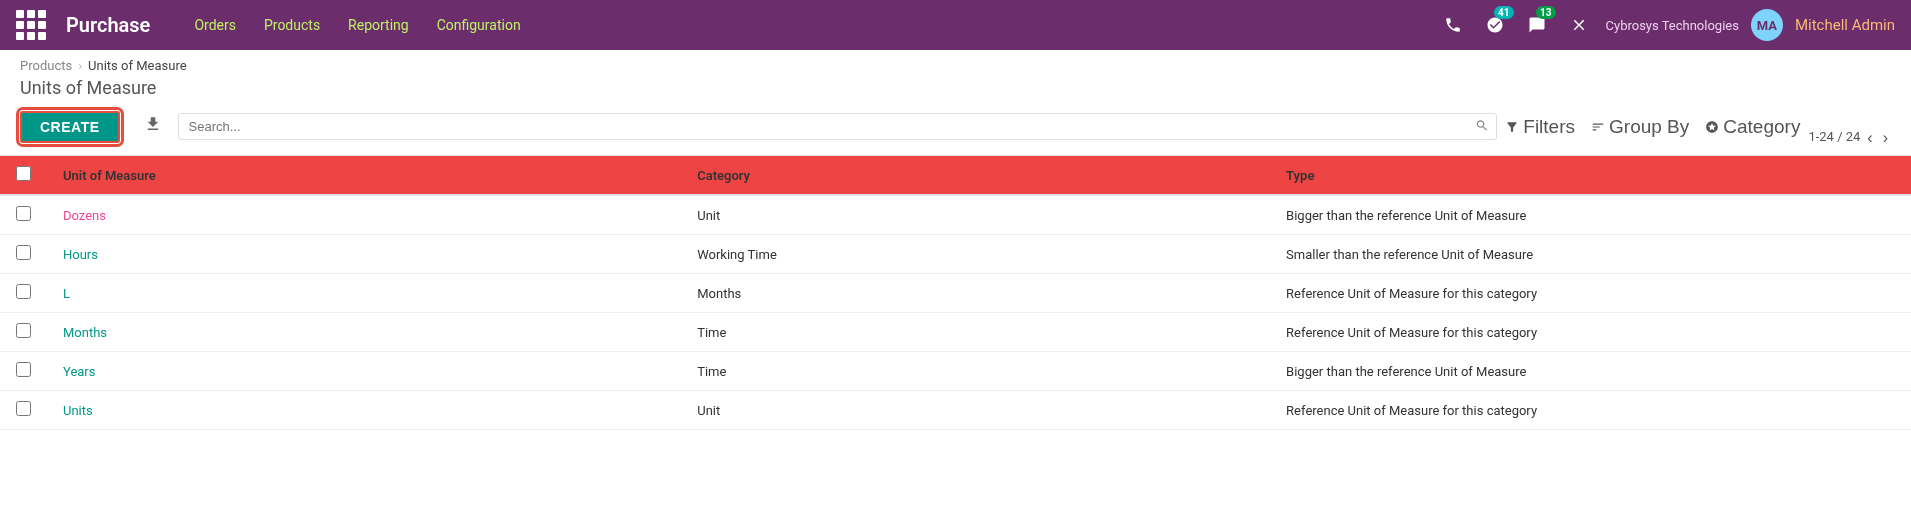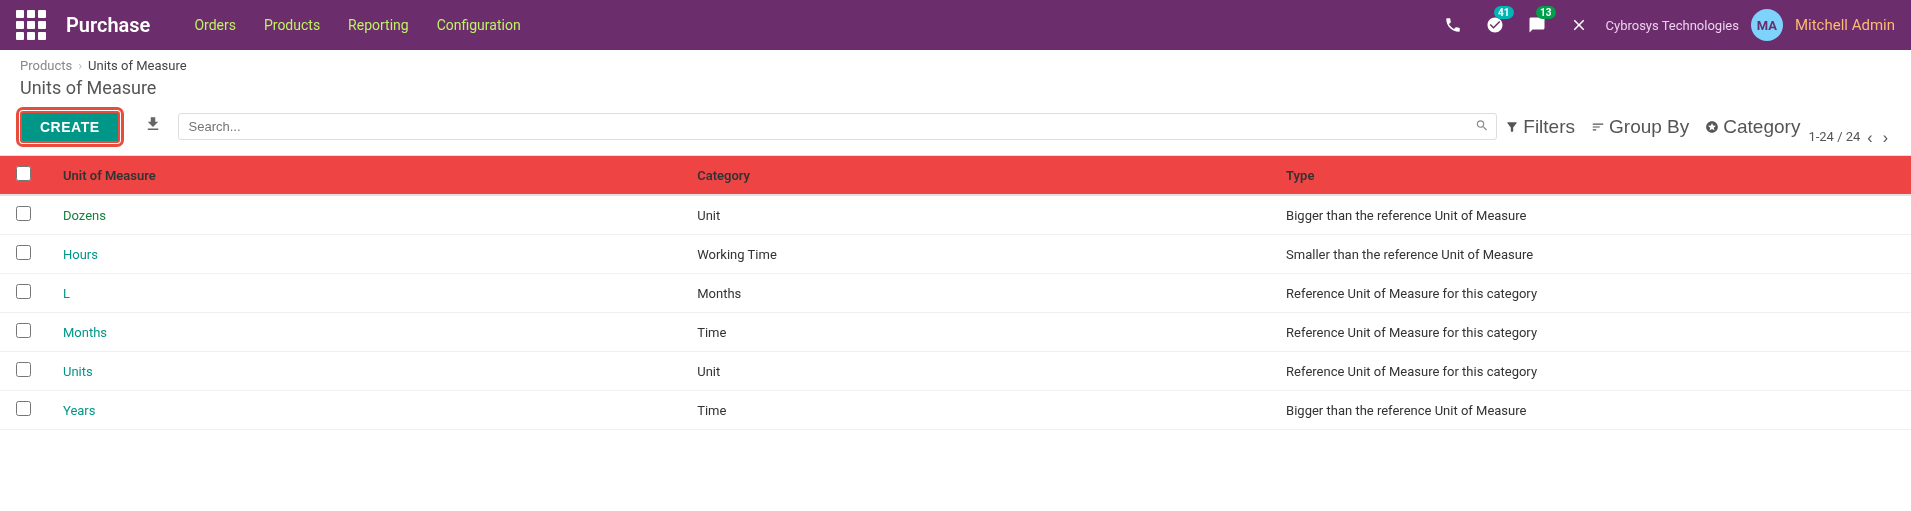--- a/index.html
+++ b/index.html
@@ -364,21 +364,21 @@
         <th class="col-uom">Unit of Measure</th>
         <th class="col-category">Category</th>
         <th class="col-type">Type</th>
       </tr>
     </thead>
     <tbody id="table-body">
         <tr>
       <td class="col-checkbox">
         <input type="checkbox" class="row-checkbox" style="">
       </td>
-      <td class="col-uom" style="color:#15803d; cursor:pointer;">Dozens</td>
+      <td class="col-uom" style="color:#ec4899; cursor:pointer;">Dozens</td>
       <td class="col-category">Unit</td>
       <td class="col-type">Bigger than the reference Unit of Measure</td>
     </tr>
         <tr>
       <td class="col-checkbox">
         <input type="checkbox" class="row-checkbox" style="">
       </td>
       <td class="col-uom" style="color:#009688; cursor:pointer;">Hours</td>
       <td class="col-category">Working Time</td>
       <td class="col-type">Smaller than the reference Unit of Measure</td>
@@ -396,27 +396,27 @@
         <input type="checkbox" class="row-checkbox" style="">
       </td>
       <td class="col-uom" style="color:#009688; cursor:pointer;">Months</td>
       <td class="col-category">Time</td>
       <td class="col-type">Reference Unit of Measure for this category</td>
     </tr>
         <tr>
       <td class="col-checkbox">
         <input type="checkbox" class="row-checkbox" style="">
       </td>
+      <td class="col-uom" style="color:#009688; cursor:pointer;">Years</td>
+      <td class="col-category">Time</td>
+      <td class="col-type">Bigger than the reference Unit of Measure</td>
+    </tr>
+        <tr>
+      <td class="col-checkbox">
+        <input type="checkbox" class="row-checkbox" style="">
+      </td>
       <td class="col-uom" style="color:#009688; cursor:pointer;">Units</td>
       <td class="col-category">Unit</td>
       <td class="col-type">Reference Unit of Measure for this category</td>
     </tr>
-        <tr>
-      <td class="col-checkbox">
-        <input type="checkbox" class="row-checkbox" style="">
-      </td>
-      <td class="col-uom" style="color:#009688; cursor:pointer;">Years</td>
-      <td class="col-category">Time</td>
-      <td class="col-type">Bigger than the reference Unit of Measure</td>
-    </tr>
       </tbody>
   </table>
 </div>
 
 </body></html>

